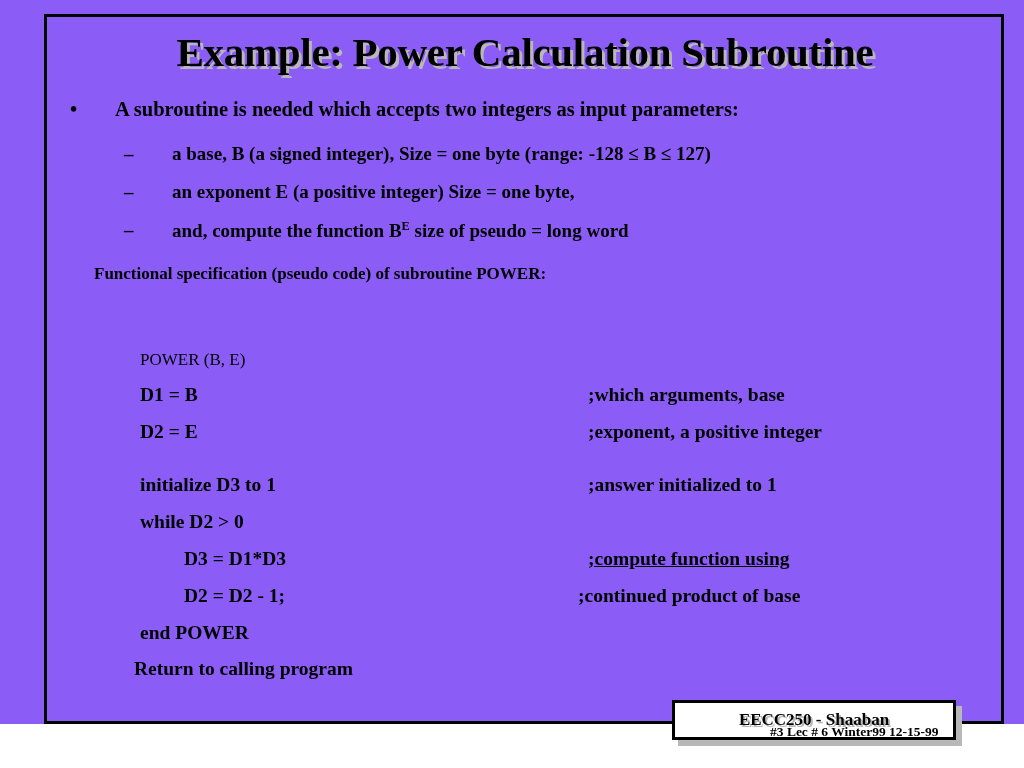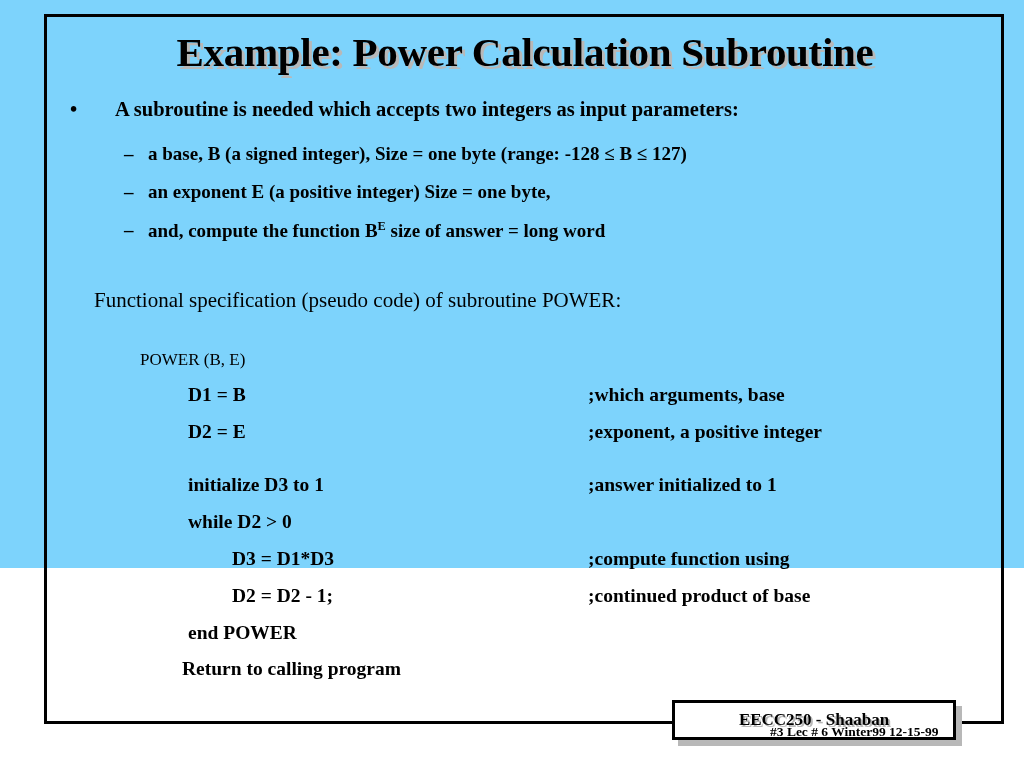--- a/index.html
+++ b/index.html
@@ -9,22 +9,22 @@
   }
   body {
     width: 1024px;
     height: 768px;
     font-family: "Liberation Serif", serif;
     overflow: hidden;
   }
   .slide {
     position: relative;
     width: 1024px;
-    height: 568px;
-    background: #7dd3fc;
+    height: 724px;
+    background: #8b5cf6;
   }
   .slide-frame {
     position: absolute;
     left: 44px;
     top: 14px;
     width: 960px;
     height: 710px;
     border: 3px solid #000000;
     box-sizing: border-box;
   }
@@ -69,34 +69,34 @@
     color: #000000;
     white-space: nowrap;
   }
   .sub .dash {
     position: absolute;
     left: 0;
     top: 0;
   }
   .sub .txt {
     position: absolute;
-    left: 24px;
+    left: 48px;
     top: 0;
     white-space: nowrap;
   }
   .sub-1 { left: 124px; top: 143px; }
   .sub-2 { left: 124px; top: 181px; }
   .sub-3 { left: 124px; top: 219px; }
 
   .funcspec {
     position: absolute;
     left: 94px;
-    top: 288px;
-    font-size: 21px;
-    font-weight: normal;
+    top: 264px;
+    font-size: 17px;
+    font-weight: bold;
     color: #000000;
     white-space: nowrap;
   }
   .code-head {
     position: absolute;
     left: 140px;
     top: 350px;
     font-size: 17px;
     font-weight: normal;
     color: #000000;
@@ -107,21 +107,20 @@
     font-size: 19.5px;
     font-weight: bold;
     color: #000000;
     white-space: nowrap;
   }
   .code-line .lhs {
     position: absolute;
     left: 0;
     top: 0;
     white-space: nowrap;
-    margin-left: 48px;
   }
   .code-line .rhs {
     position: absolute;
     left: 448px;
     top: 0;
     white-space: nowrap;
   }
   sup {
     font-size: 0.65em;
     vertical-align: super;
@@ -176,21 +175,21 @@
     <span class="txt">a base, B  (a signed integer), Size = one byte    (range:    -128  ≤ B  ≤  127)</span>
   </div>
 
   <div class="sub sub-2">
     <span class="dash">–</span>
     <span class="txt">an exponent E (a positive integer)  Size = one byte,</span>
   </div>
 
   <div class="sub sub-3">
     <span class="dash">–</span>
-    <span class="txt"><span>and, compute the function  B</span><sup>E</sup><span>   size  of answer = long word</span></span>
+    <span class="txt"><span>and, compute the function  B</span><sup>E</sup><span>   size  of pseudo = long word</span></span>
   </div>
 
   <div class="funcspec">Functional specification (pseudo code) of subroutine POWER:</div>
 
   <div class="code-head">POWER (B, E)</div>
 
   <div class="code-line" style="left:140px; top:384px;">
     <span class="lhs">D1  = B</span>
     <span class="rhs">;which arguments, base</span>
   </div>
@@ -205,26 +204,26 @@
     <span class="rhs">;answer initialized to 1</span>
   </div>
 
   <div class="code-line" style="left:140px; top:511px;">
     <span class="lhs">while  D2  &gt; 0</span>
     <span class="rhs"></span>
   </div>
 
   <div class="code-line" style="left:184px; top:548px;">
     <span class="lhs">D3 =  D1*D3</span>
-    <span class="rhs" style="left:404px;">;compute function  using</span>
+    <span class="rhs" style="left:404px;text-decoration:underline;">;compute function  using</span>
   </div>
 
   <div class="code-line" style="left:184px; top:585px;">
     <span class="lhs">D2 = D2  - 1;</span>
-    <span class="rhs" style="left:404px;">;continued product of base</span>
+    <span class="rhs" style="left:394px;">;continued product of base</span>
   </div>
 
   <div class="code-line" style="left:140px; top:622px;">
     <span class="lhs">end POWER</span>
     <span class="rhs"></span>
   </div>
 
   <div class="code-line" style="left:134px; top:658px;">
     <span class="lhs">Return to calling program</span>
     <span class="rhs"></span>

